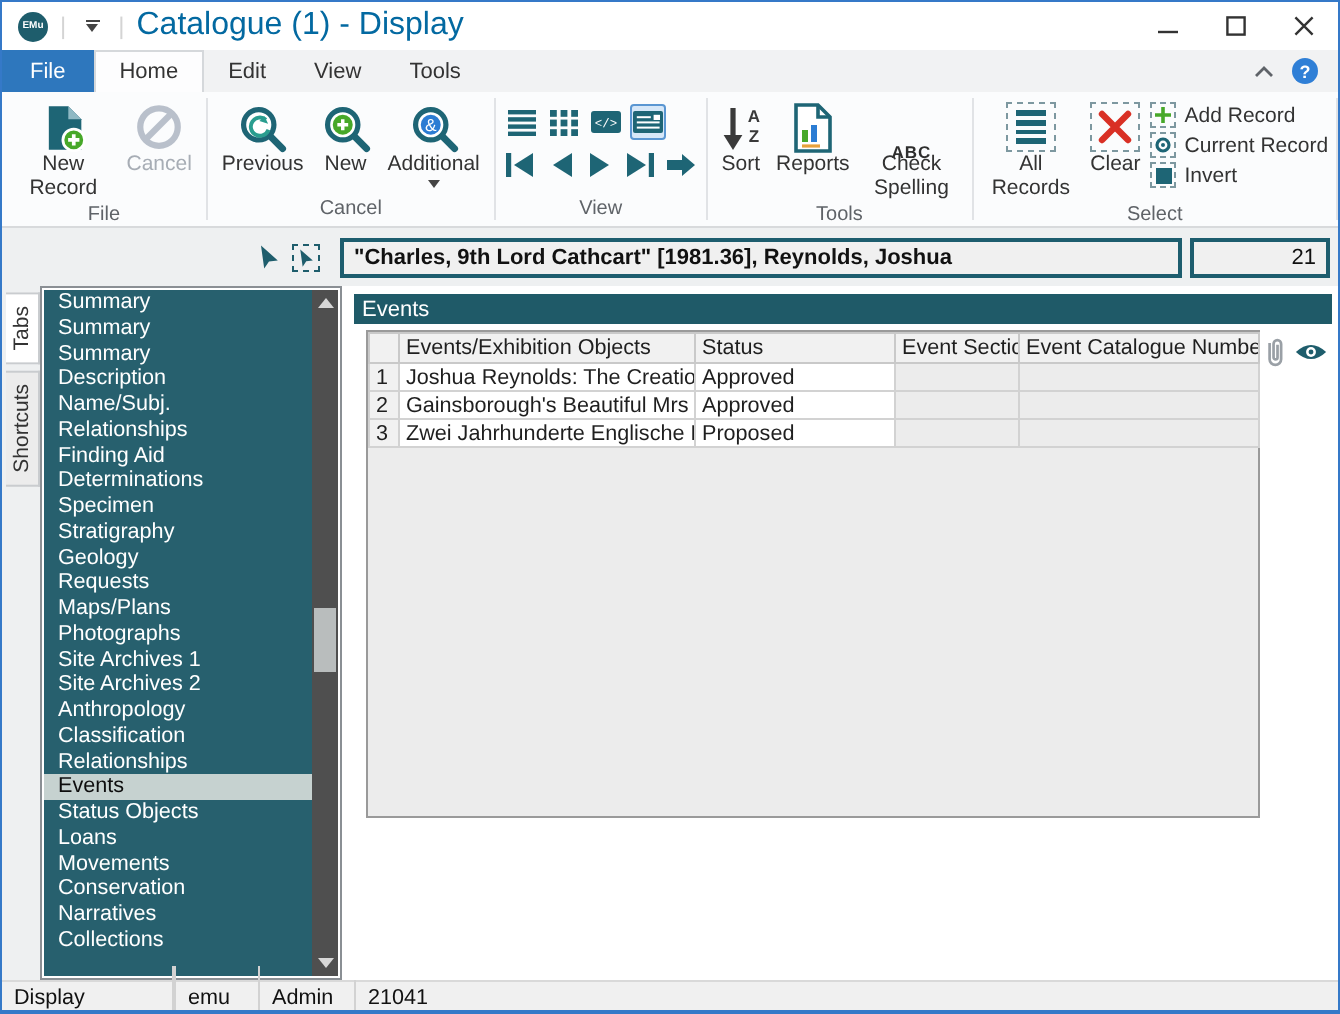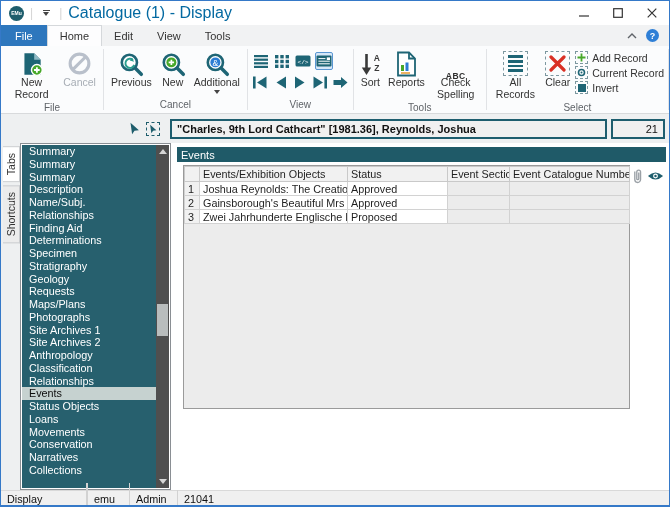--- a/index.html
+++ b/index.html
@@ -57,21 +57,21 @@
   .azcol{ display:flex; flex-direction:column; font-size:8.5px; font-weight:bold; color:#3a3a3a; line-height:1.15; }
   .abc{ font-size:8.5px; font-weight:bold; color:#2e2e2e; letter-spacing:.5px;margin-top:24px; }
   .chk{ display:flex; flex-direction:column; align-items:center; }
   
   .toolrow{ height:29px; background:#eef0f1; display:flex; align-items:center; padding:0 4px 0 126px; gap:4px; }
   .ptrbtn{ width:15px; height:15px; display:flex; align-items:center; justify-content:center; }
   .selregion{ width:14px; height:14px; border:1px dashed #1e5d6c; display:flex; align-items:center; justify-content:center; }
   .recbox{ flex:1; height:20px; border:2px solid #1d5d6e; background:#f0f0f0;
            display:flex; align-items:center; padding:0 5px; font-weight:bold; color:#111;
            white-space:nowrap; overflow:hidden; margin-left:6px; }
-  .cntbox{ width:54px; height:20px; border:2px solid #1d5d6e; background:#f0f0f0;
+  .cntbox{ width:70px; height:20px; border:2px solid #1d5d6e; background:#f0f0f0;
            display:flex; align-items:center; justify-content:flex-end; padding:0 5px; color:#111; }
   
   .mainrow{ height:347px; display:flex; background:#fff; }
   .sidestrip{ width:19px; background:#eef0f1; display:flex; flex-direction:column; padding-top:3px; }
   .vtab{ writing-mode:vertical-rl; transform:rotate(180deg); font-size:10.5px; color:#333;
          border:1px solid #c9cccf; border-right:none; padding:6px 2px; text-align:center; background:#ececec; margin-left:2px;}
   .vtab.sel{ background:#fff; }
   .vtab + .vtab{ margin-top:3px; }
   .sidebar{ width:151px; border:1px solid #8a8f94; background:#fff; padding:1px; display:flex; }
   .sblist{ flex:1; background:#27606e; overflow:hidden; }

